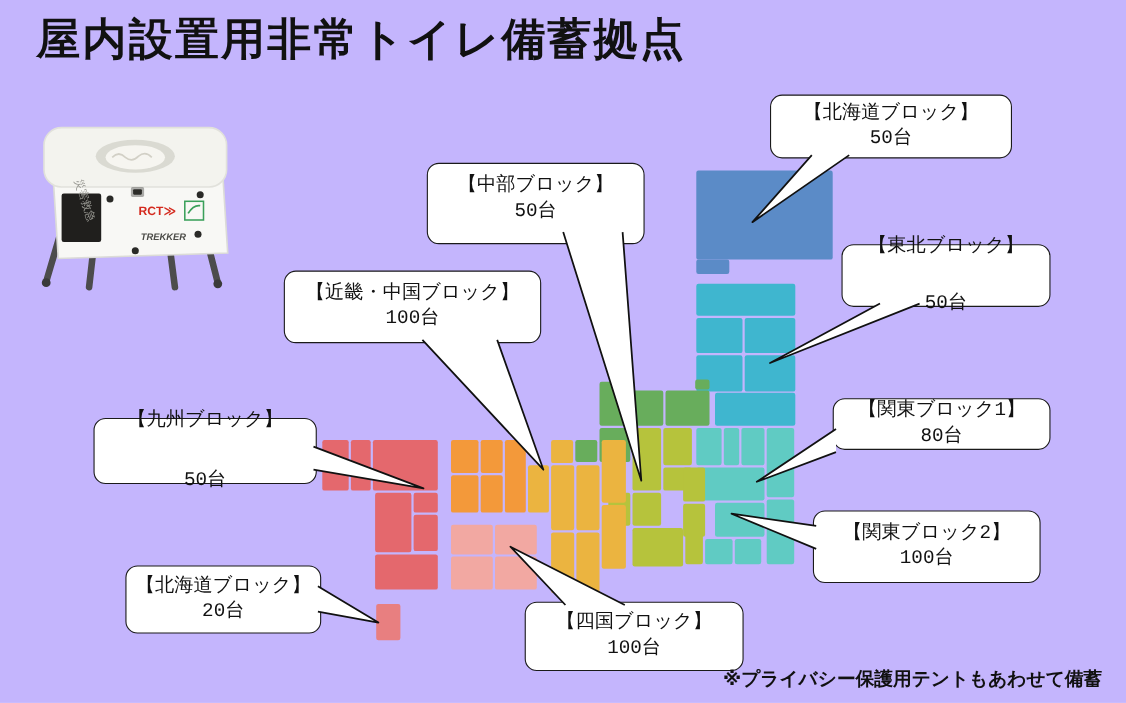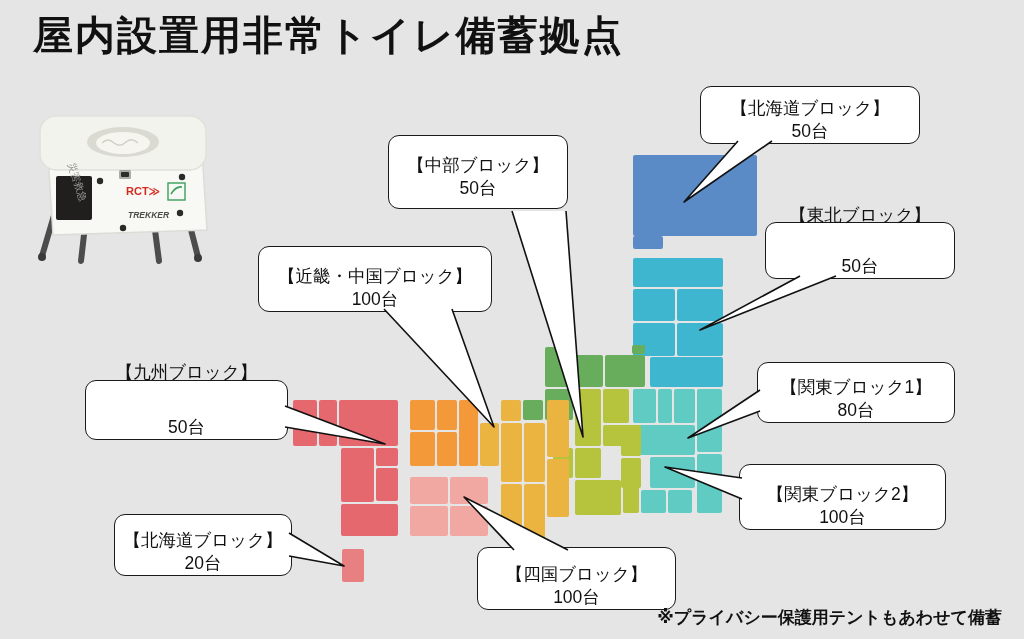--- a/index.html
+++ b/index.html
@@ -1,37 +1,37 @@
 <!DOCTYPE html>
 <html><head>
 <meta charset="utf-8">
 <style>
   html,body{margin:0;padding:0;background:#ffffff;}
   .slide{
-    position:relative;width:1024px;height:639px;background:#e5e5e5;overflow:hidden;
+    position:relative;width:1024px;height:639px;background:#c4b5fd;overflow:hidden;
     font-family:"Liberation Sans","DejaVu Sans",sans-serif;color:#111;
   }
   .title{
     position:absolute;left:33px;top:8px;margin:0;
     font-size:40px;font-weight:700;letter-spacing:2px;color:#111;white-space:nowrap;
   }
   .layer{position:absolute;left:0;top:0;width:1024px;height:639px;}
   #map-layer{z-index:1;}
   #tail-layer{z-index:3;pointer-events:none;}
   .product{position:absolute;left:22px;top:80px;width:205px;height:185px;z-index:1;}
   .callout{
     position:absolute;z-index:2;background:#fff;border:1.8px solid #1a1a1a;border-radius:11px;
-    display:flex;flex-direction:column;align-items:center;justify-content:flex-end;
-    font-size:17.5px;line-height:1.32;text-align:center;box-sizing:border-box;
+    display:flex;flex-direction:column;align-items:center;justify-content:center;
+    font-size:17.5px;line-height:1.32;text-align:center;box-sizing:border-box;font-family:Liberation Mono, monospace;
   }
   .co-hokkaido{left:700px;top:86px;width:220px;height:58px;}
-  .co-chubu{left:388px;top:135px;width:180px;height:74px;padding-bottom:8px;}
+  .co-chubu{left:388px;top:148px;width:198px;height:74px;padding-bottom:8px;}
   .co-kinki{left:258px;top:246px;width:234px;height:66px;}
   .co-tohoku{left:765px;top:222px;width:190px;height:57px;gap:28px;}
-  .co-kanto1{left:757px;top:362px;width:198px;height:61px;}
+  .co-kanto1{left:757px;top:362px;width:198px;height:47px;}
   .co-kanto2{left:739px;top:464px;width:207px;height:66px;}
   .co-kyushu{left:85px;top:380px;width:203px;height:60px;gap:32px;}
   .co-okinawa{left:114px;top:514px;width:178px;height:62px;}
   .co-shikoku{left:477px;top:547px;width:199px;height:63px;}
   .footnote{
     position:absolute;right:22px;bottom:10px;z-index:2;
     font-size:17px;font-weight:600;color:#111;white-space:nowrap;
   }
 </style>
 </head>

